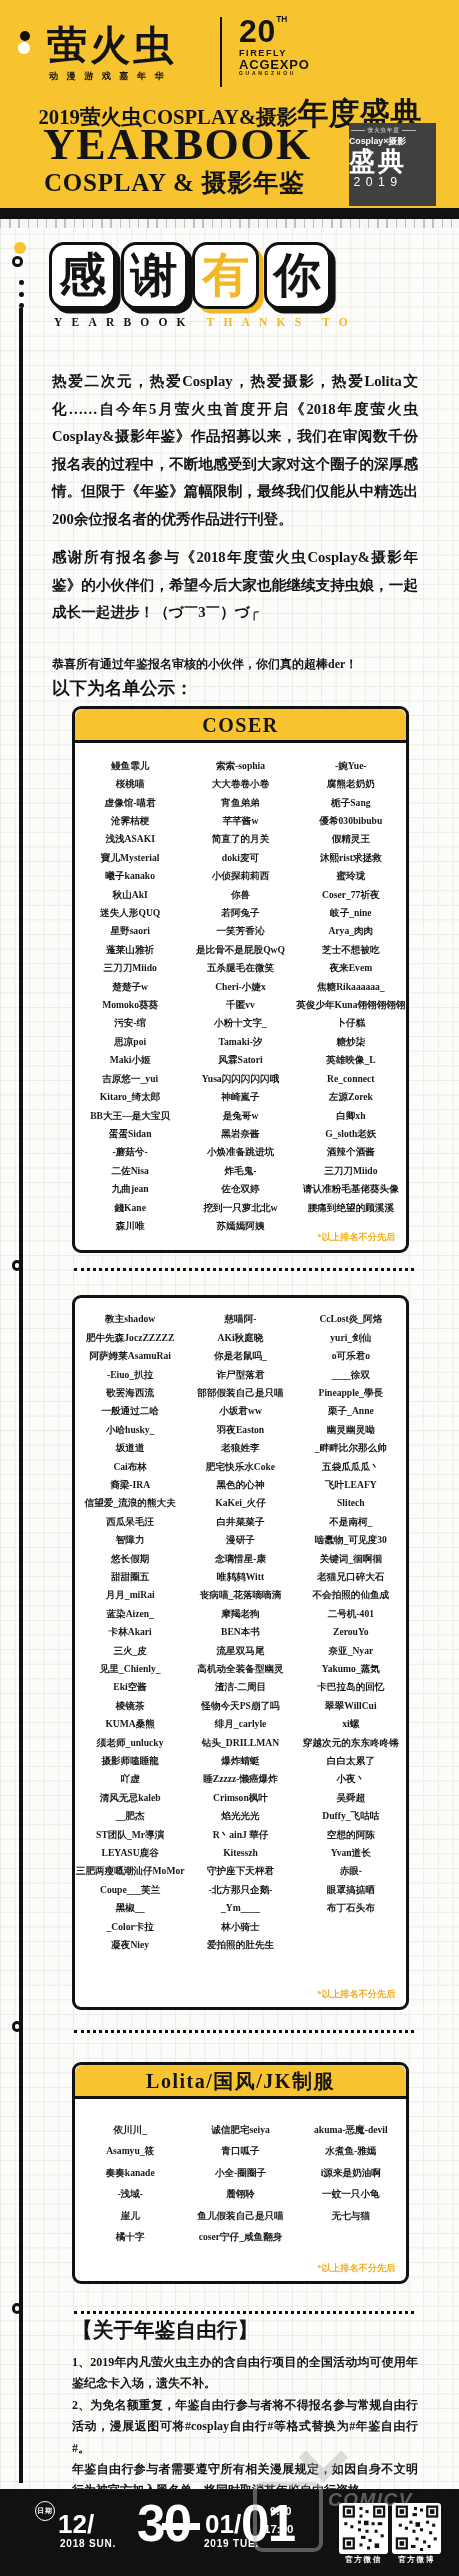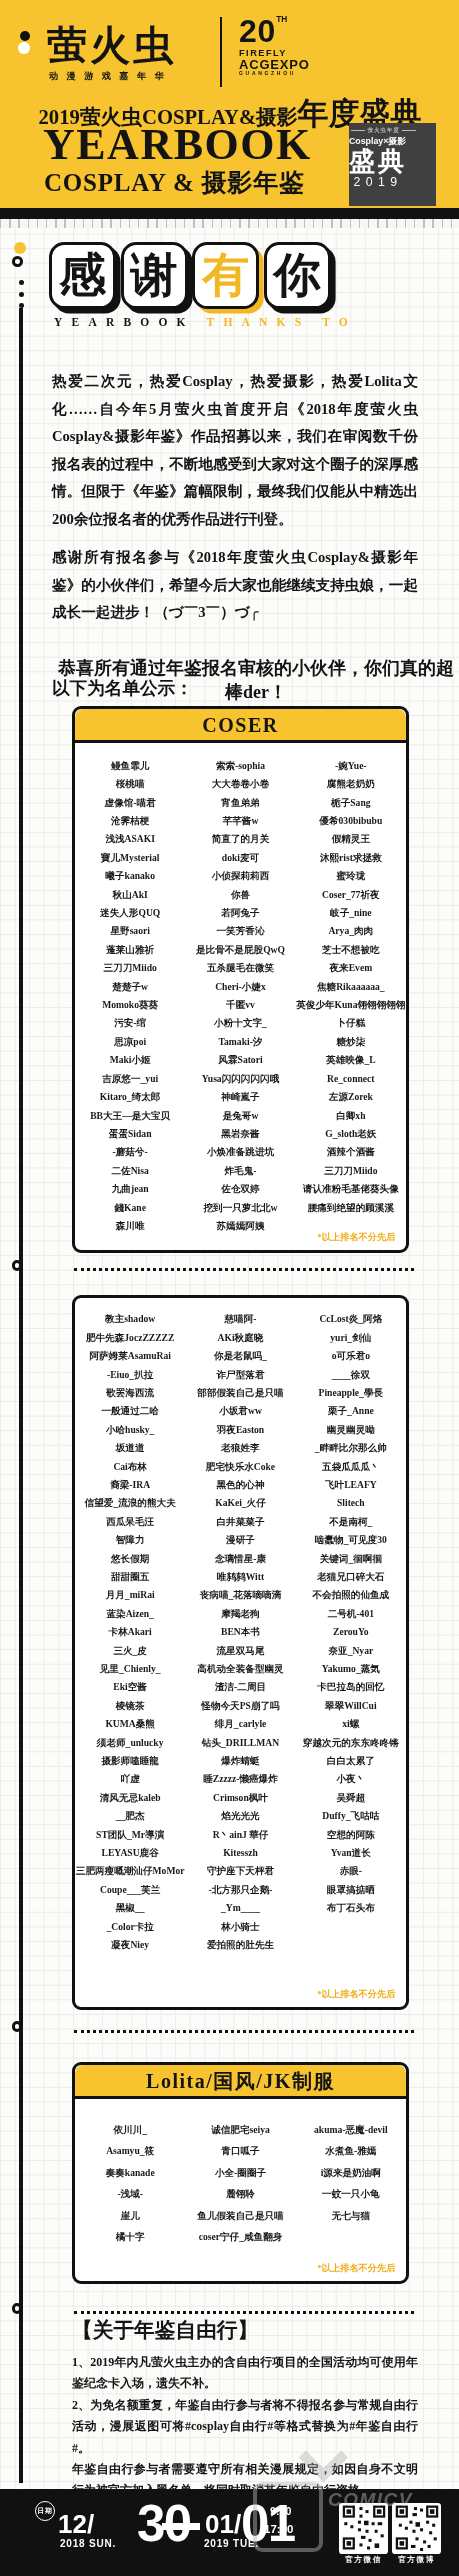--- a/index.html
+++ b/index.html
@@ -51,21 +51,21 @@
   
   .tiles{position:absolute;left:49px;top:242px;display:flex;gap:4.6px;}
   .tile{width:67px;height:67px;border:3.1px solid #111;border-radius:15.3px;background:#fff;
     box-shadow:4.6px 4.6px 0 #111;font-size:47px;font-weight:900;display:flex;align-items:center;justify-content:center;}
   .tile.hl{color:var(--accent);box-shadow:4.6px 4.6px 0 var(--accent);}
   .sub-row{position:absolute;left:54px;top:316px;font-size:11.5px;font-weight:900;letter-spacing:9.2px;white-space:nowrap;}
   .sub-row .y{color:var(--accent);}
 
   
   .para{position:absolute;left:52px;width:366px;font-size:14.6px;font-weight:900;line-height:27.6px;text-align:justify;}
-  .p3{position:absolute;left:52px;top:656px;font-size:18px;font-weight:900;text-align:center;}
+  .p3{position:absolute;left:52px;top:656px;font-size:12px;font-weight:900;}
   .p4{position:absolute;left:52px;top:676px;font-size:17.6px;font-weight:900;}
 
   
   .box{position:absolute;left:72px;width:337px;border:3.1px solid #111;border-radius:9px;background:#fff;}
   .box-bar{height:34px;background:var(--yellow);border-bottom:3.1px solid #111;border-radius:8.4px 8.4px 0 0;
     text-align:center;font-size:20px;font-weight:900;line-height:32px;letter-spacing:1.5px;}
   .names-grid{display:grid;grid-template-columns:repeat(3,1fr);}
   .name-cell{font-family:"Liberation Serif","DejaVu Serif",serif;font-weight:700;font-size:9.6px;
     text-align:center;white-space:nowrap;color:#1a1a1a;}
   .g1{padding-top:13.8px;} .g1 .name-cell{line-height:18.4px;}

